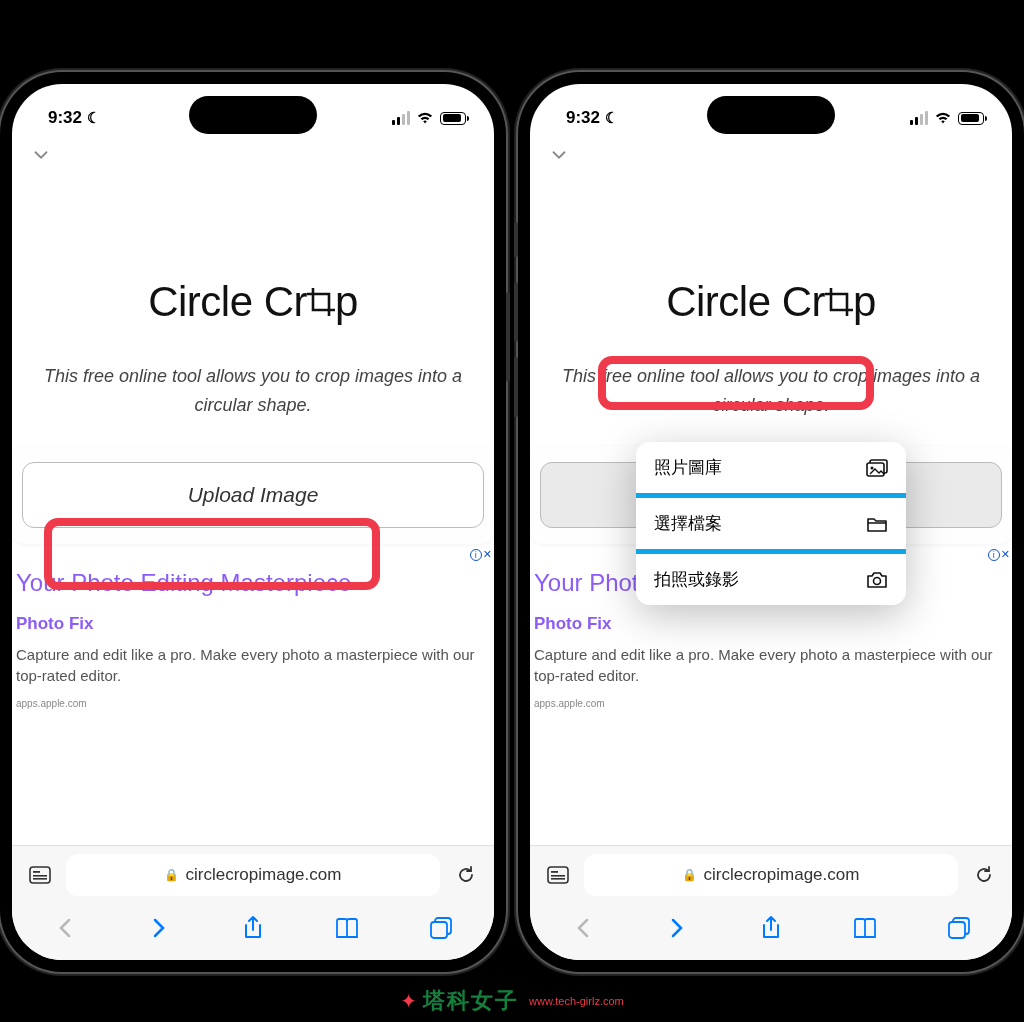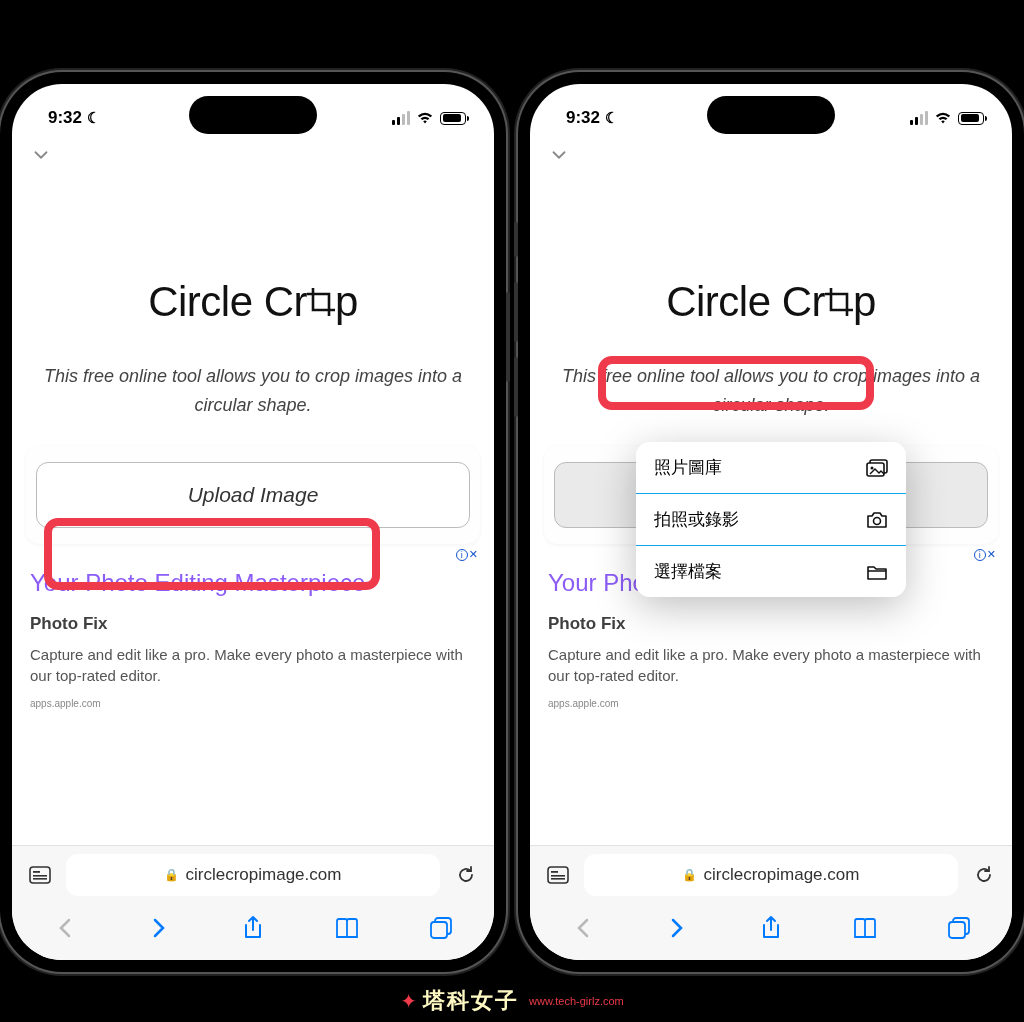--- a/index.html
+++ b/index.html
@@ -67,57 +67,57 @@
   .sigbar span:nth-child(1){height:5px}.sigbar span:nth-child(2){height:8px;background:#000}
   .sigbar span:nth-child(3){height:11px;background:#bbb}.sigbar span:nth-child(4){height:14px;background:#bbb}
   .wifi-svg{width:18px;height:14px;}
   .batt { width:26px; height:13px; border:1.5px solid #000; border-radius:4px; position:relative; }
   .batt::after{content:'';position:absolute;right:-4px;top:3px;width:2.5px;height:5px;background:#000;border-radius:0 2px 2px 0;}
   .batt-fill{position:absolute;left:1.5px;top:1.5px;bottom:1.5px;width:18px;background:#000;border-radius:2px;}
 
   .mini-chevron { padding: 4px 18px; }
   .chev-down { width:22px; height:22px; }
 
-  .content { flex:1; background:#fff; position:relative; padding: 0 14px; }
+  .content { flex:1; background:#fff; position:relative; padding: 0 0; }
   .content-inner { text-align:center; }
   .heading { font-size: 42px; font-weight: 400; margin-top: 108px; letter-spacing: -0.5px; color:#111; }
   .crop-glyph { display:inline-block; width:32px; height:32px; position:relative; vertical-align:-2px; margin:0 -2px; }
   .subtext { font-size: 18px; color:#444; margin-top: 36px; line-height:1.6; padding:0 8px;font-style:italic; }
   .upload-card { background:#fefefe; border-radius:14px; padding:16px 10px 16px; margin-top:26px; box-shadow:0 1px 4px rgba(0,0,0,0.05); }
   .upload-btn { border:1px solid #bbb; border-radius:12px; padding:20px 10px; font-size:21px; color:#333; text-align:center; background:#fff;font-style:italic; }
   .upload-btn.pressed { background:#eaeaea; }
   .highlight-red { border:8px solid #ef3a4b; border-radius:14px; position:absolute; z-index:5; pointer-events:none; }
 
   .ad-banner { margin-top:6px; position:relative; text-align:left; padding:8px 4px 0; }
   .ad-tag { position:absolute; right:2px; top:-2px; font-size:11px; color:#1155cc; }
   .ad-tag .circle{border:1px solid #1155cc;border-radius:50%;width:12px;height:12px;display:inline-flex;align-items:center;justify-content:center;font-size:9px;margin-right:1px;}
   .ad-title { font-size:24px; font-weight:500; color:#8b5cf6; line-height:1.25; margin-top:10px; }
-  .ad-sub { font-size:17px; font-weight:600; color:#404040; margin-top:16px; }
+  .ad-sub { font-size:17px; font-weight:600; color:#8b5cf6; margin-top:16px; }
   .ad-desc { font-size:15px; color:#555; margin-top:10px; line-height:1.4; }
   .ad-url { font-size:10px; color:#888; margin-top:12px; }
 
   .bottom-chrome { border-top:1px solid #e0e0e0; background:#f7f7f7; }
   .url-bar { display:flex; align-items:center; justify-content:space-between; padding:8px 12px; }
   .url-field { flex:1; background:#fff; border-radius:12px; height:42px; display:flex; align-items:center; justify-content:center; gap:6px; margin:0 10px; font-size:17px; color:#333; position:relative; }
   .url-field .lock{font-size:12px;color:#666;}
   .aa-btn, .reload-btn { width:32px; height:32px; display:flex; align-items:center; justify-content:center; color:#333; }
   .nav-bar { display:flex; justify-content:space-around; align-items:center; padding:10px 6px 18px; }
   .nav-bar .ico { width:30px; height:28px; display:flex; align-items:center; justify-content:center; }
   .blue { color:#007aff; }
   .grey { color:#b8b8b8; }
 
   
   .popup { position:absolute; top:272px; left:50%; transform:translateX(-50%); width:270px; background:#fafafa; border-radius:14px; box-shadow:0 10px 40px rgba(0,0,0,0.25); z-index:20; overflow:hidden; }
-  .popup-row { display:flex; justify-content:space-between; align-items:center; padding:14px 18px; font-size:17px; border-bottom:1px solid #0ea5e9; background:#fff; }
+  .popup-row { display:flex; justify-content:space-between; align-items:center; padding:14px 18px; font-size:17px; border-bottom:5px solid #0ea5e9; background:#fff; }
   .popup-row:last-child{border-bottom:none;}
   .popup-row.hl { position:relative; }
 
   .watermark { position:absolute; bottom:6px; left:50%; transform:translateX(-50%); display:flex; align-items:center; gap:6px; z-index:50; }
   .watermark .logo { color:#ef3a4b; font-size:20px; }
-  .watermark .t1 { color:#fef9c3; font-size:22px; font-weight:700; letter-spacing:2px; }
+  .watermark .t1 { color:#15803d; font-size:22px; font-weight:700; letter-spacing:2px; }
   .watermark .t2 { color:#ef3a4b; font-size:11px; margin-left:4px; }
 
   svg { display:block; }
 </style>
 </head>
 <body>
 
 <div class="phone">
   <div class="side-btn sb-left1"></div>
     <div class="side-btn sb-left2"></div>
@@ -291,33 +291,33 @@
           <span>
               <svg width="22" height="18" viewBox="0 0 22 18">
                 <rect x="4" y="1" width="17" height="13" rx="2" stroke="#111" stroke-width="1.6" fill="none"></rect>
                 <rect x="1" y="4" width="17" height="13" rx="2" stroke="#111" stroke-width="1.6" fill="#fff"></rect>
                 <circle cx="6" cy="9" r="1.5" fill="#111"></circle>
                 <path d="M4 15 L9 10 L13 14 L15 12 L18 15" stroke="#111" stroke-width="1.4" fill="none"></path>
               </svg>
             </span>
         </div>
         <div class="popup-row">
+          <span>選擇檔案</span>
+          <span>
+              <svg width="22" height="18" viewBox="0 0 22 18">
+                <path d="M2 4 H8 L10 6 H20 V16 H2 Z M2 8 H20" stroke="#111" stroke-width="1.6" fill="none" stroke-linejoin="round"></path>
+              </svg>
+            </span>
+        </div>
+        <div class="popup-row">
           <span>拍照或錄影</span>
           <span>
               <svg width="22" height="18" viewBox="0 0 22 18">
                 <path d="M2 5 H6 L8 2 H14 L16 5 H20 V16 H2 Z" stroke="#111" stroke-width="1.6" fill="none" stroke-linejoin="round"></path>
                 <circle cx="11" cy="10" r="3.5" stroke="#111" stroke-width="1.6" fill="none"></circle>
-              </svg>
-            </span>
-        </div>
-        <div class="popup-row">
-          <span>選擇檔案</span>
-          <span>
-              <svg width="22" height="18" viewBox="0 0 22 18">
-                <path d="M2 4 H8 L10 6 H20 V16 H2 Z M2 8 H20" stroke="#111" stroke-width="1.6" fill="none" stroke-linejoin="round"></path>
               </svg>
             </span>
         </div>
       </div>
       <div class="highlight-red" style="left:68px;top:186px;width:276px;height:54px;"></div>
     </div>
 
     <div class="bottom-chrome">
       <div class="url-bar">
         <div class="aa-btn">

